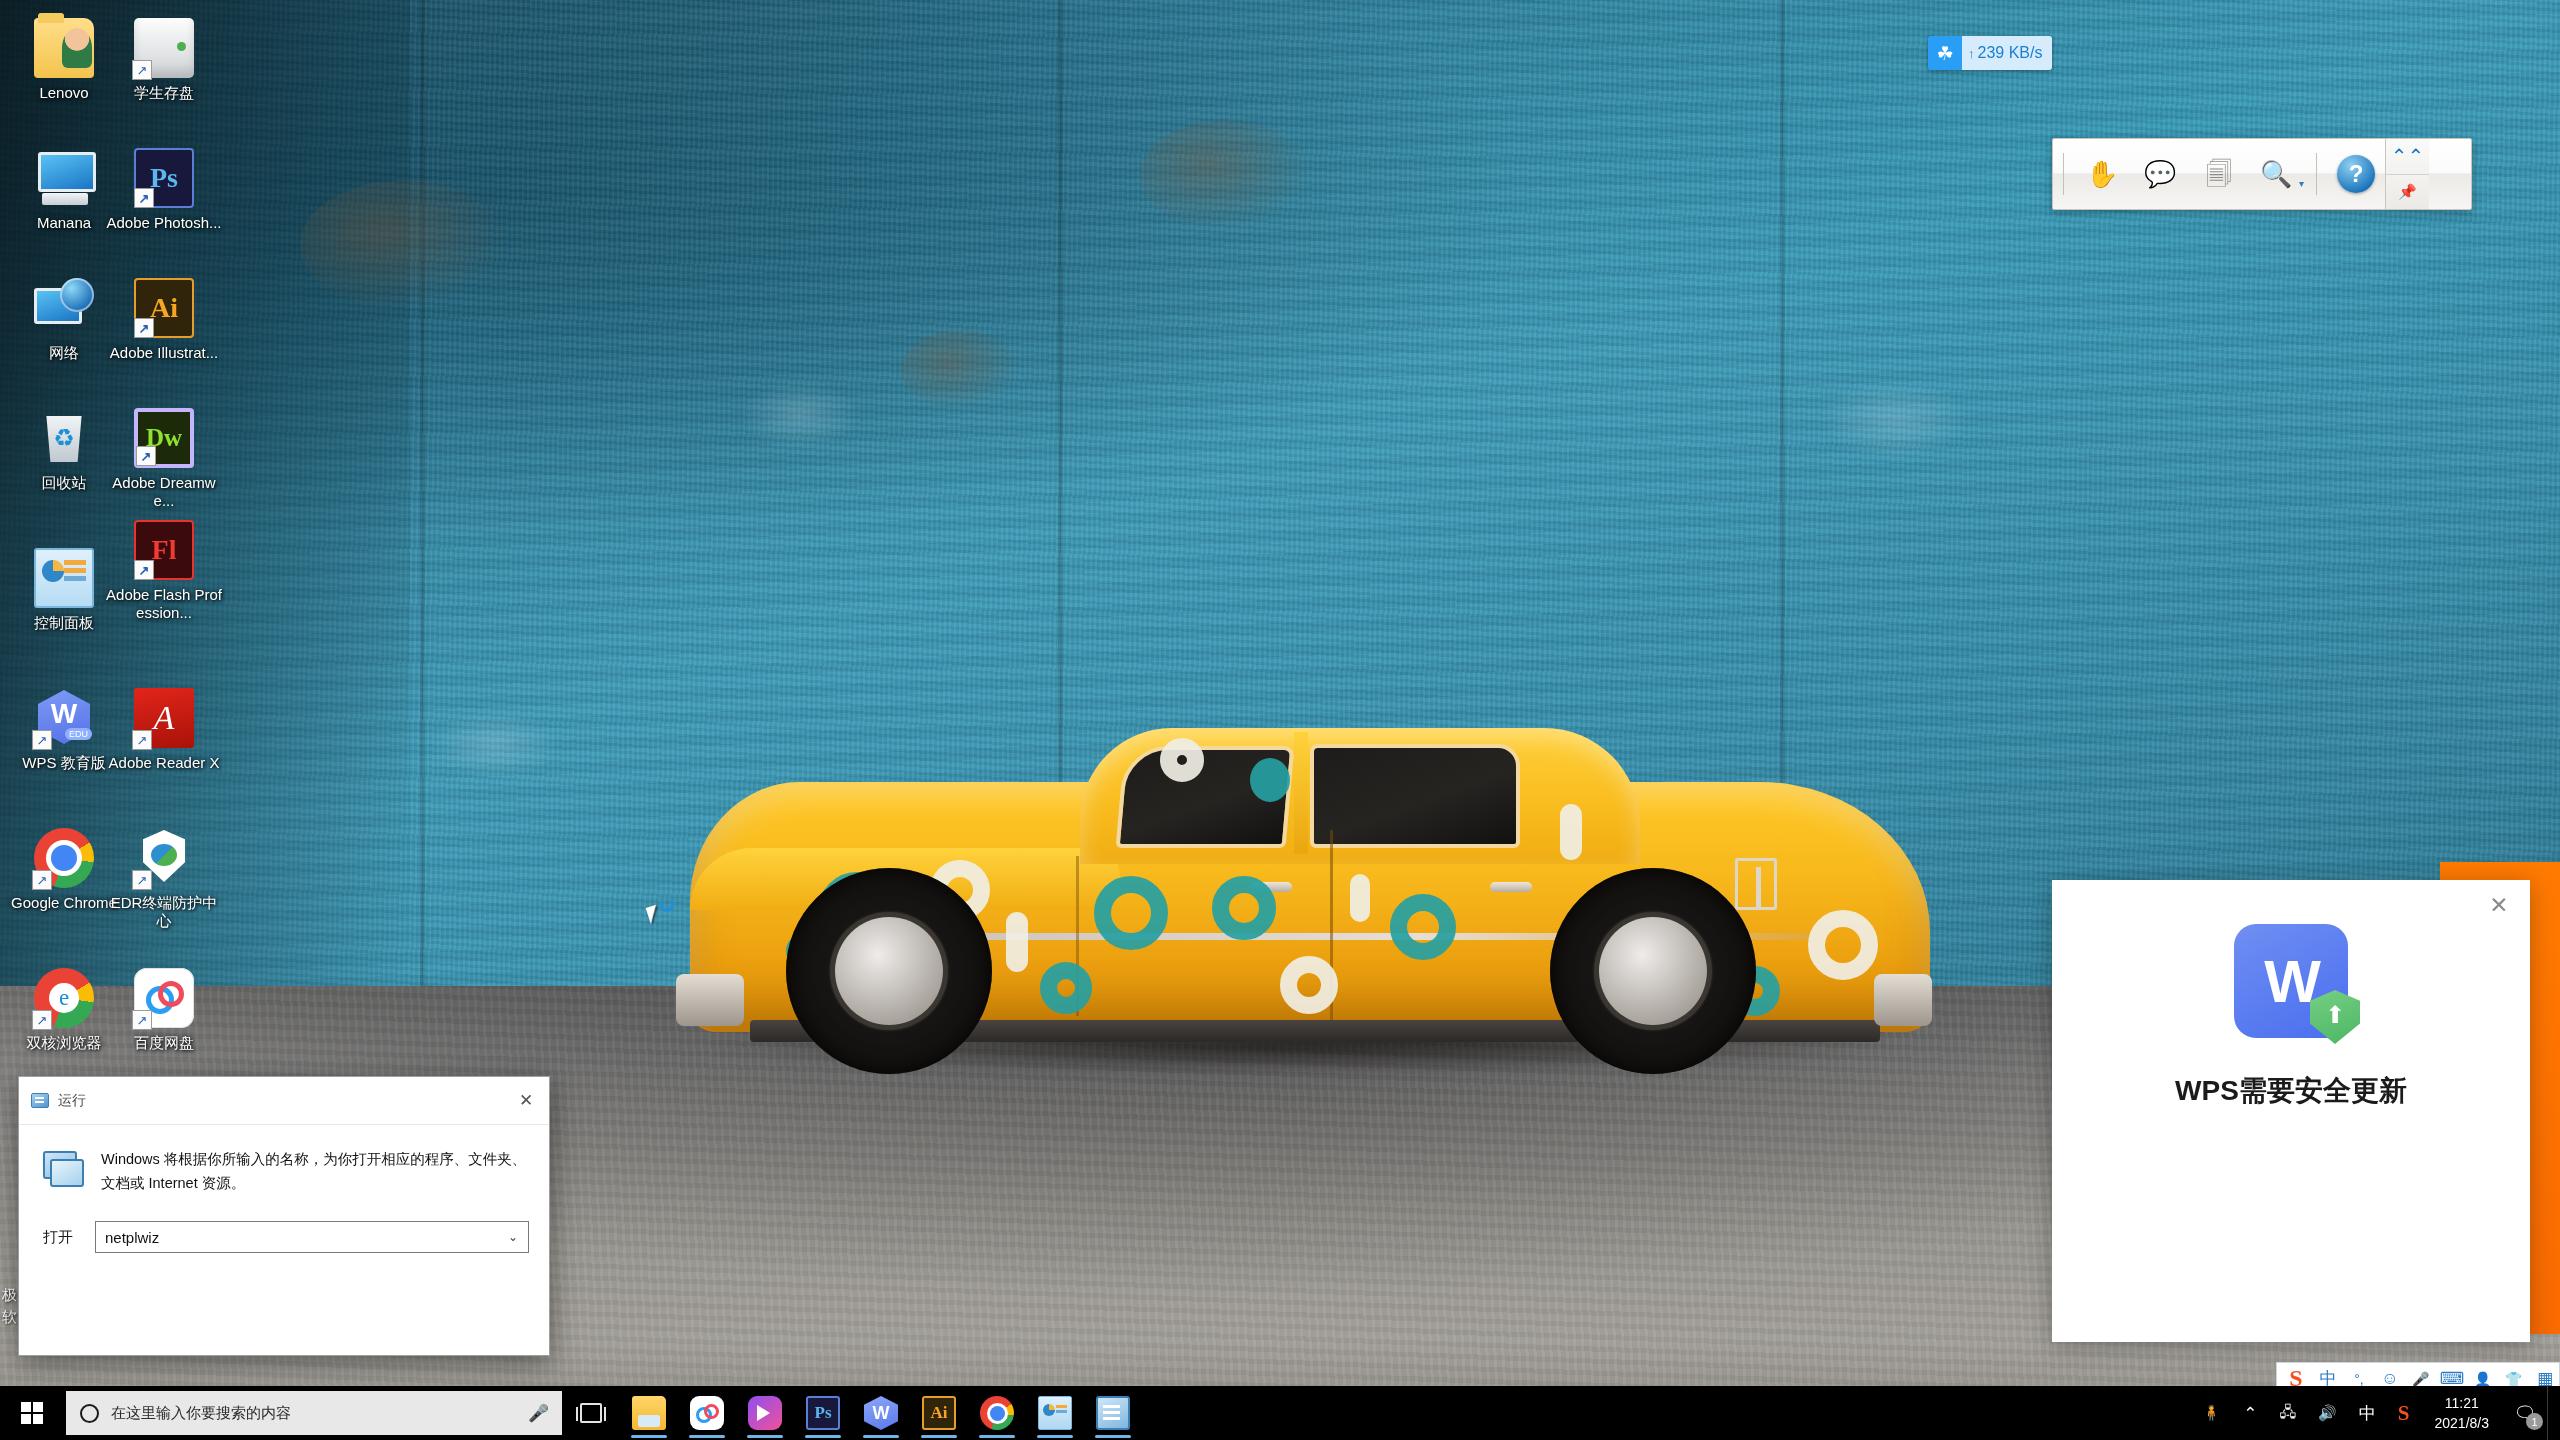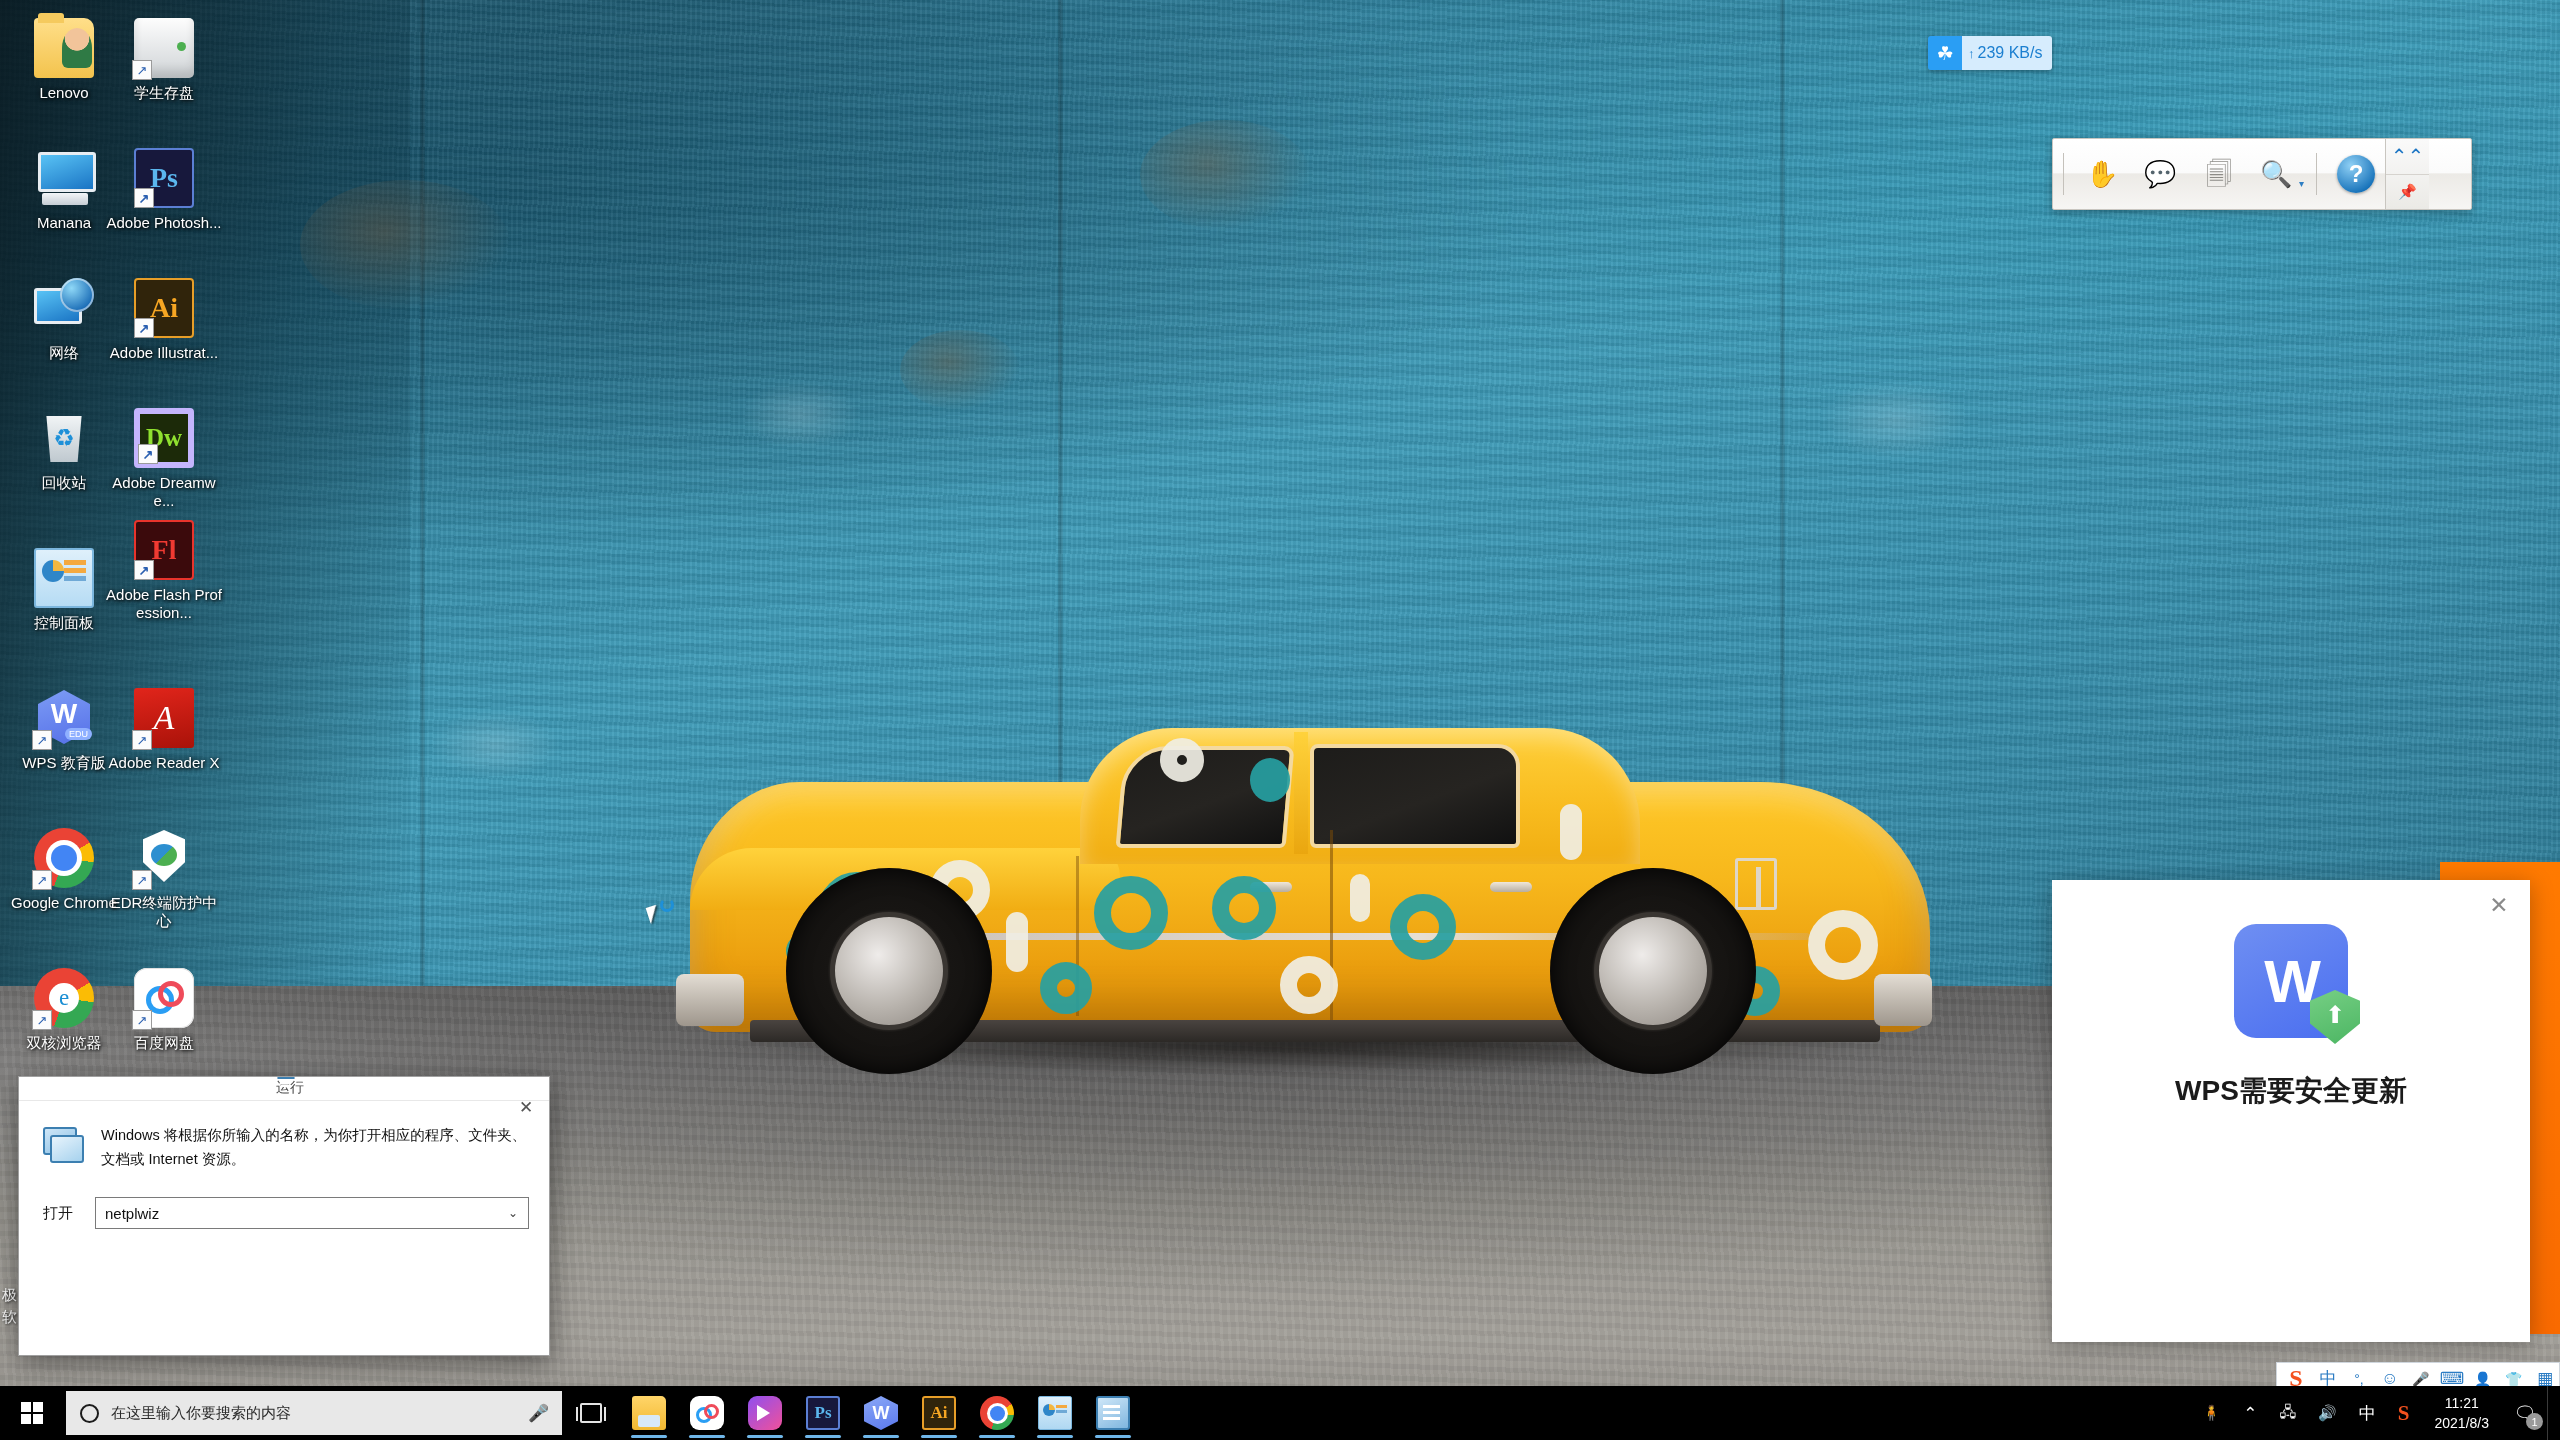--- a/index.html
+++ b/index.html
@@ -159,21 +159,21 @@
   .ic-network::after { content:""; position:absolute; right:0; top:0; width:34px; height:34px; border-radius:50%; background:radial-gradient(circle at 34% 30%, #8fd8f7, #1d6fb8 70%); box-shadow: inset 0 0 0 2px rgba(255,255,255,.5); }
   .ic-bin { position: relative; }
   .ic-bin::before { content:""; position:absolute; left:10px; top:8px; width:40px; height:46px; background:linear-gradient(180deg,rgba(250,252,253,.96),rgba(200,208,214,.95)); clip-path: polygon(6% 0,94% 0,84% 100%,16% 100%); }
   .ic-bin::after { content:"\267B"; position:absolute; left:0; top:16px; width:60px; text-align:center; color:#1e90d8; font-size:24px; }
   .ic-ctrlpanel { background: linear-gradient(180deg,#dff0fb,#b6dcf4); border:2px solid #7bb6dd; border-radius:3px; position:relative; }
   .ic-ctrlpanel::before { content:""; position:absolute; left:6px; top:10px; width:22px; height:22px; border-radius:50%; background:conic-gradient(#f4b73f 0 25%, #2f86c8 0); }
   .ic-ctrlpanel::after { content:""; position:absolute; right:6px; top:10px; width:22px; height:5px; background:#f4a93f; box-shadow:0 8px 0 #f4a93f, 0 16px 0 #6fa9d6; }
   .ic-adobe { border-radius: 4px; display:flex; align-items:center; justify-content:center; font-weight:700; font-size:28px; font-family:"Liberation Serif", serif; }
   .ic-ps { background:#17183c; border:2px solid #5b7fd4; color:#5bb7ee; }
   .ic-ai { background:#30240b; border:2px solid #e79e28; color:#f6a623; }
-  .ic-dw { background:#1c2a09; border:6px solid #c4b5fd; color:#8fe02f; font-size:25px; }
+  .ic-dw { background:#1c2a09; border:4px solid #c4b5fd; color:#8fe02f; font-size:25px; }
   .ic-fl { background:#3b0a0c; border:2px solid #e8342c; color:#f03a32; }
   .ic-wps { position: relative; }
   .ic-wps::before {
     content:""; position:absolute; left:4px; top:2px; width:52px; height:54px;
     background:linear-gradient(165deg,#7d9cf5,#5570e8); clip-path: polygon(50% 0,100% 26%,100% 74%,50% 100%,0 74%,0 26%);
   }
   .ic-wps .wmark { position:absolute; left:0; top:10px; width:60px; text-align:center; color:#fff; font-size:28px; font-weight:700; z-index:2; font-family:"Liberation Sans",sans-serif; }
   .ic-wps .edu { position:absolute; right:2px; bottom:8px; background:#8fb0ff; color:#fff; font-size:9px; padding:1px 4px; border-radius:7px; z-index:3; }
   .ic-reader { background:linear-gradient(170deg,#e1251b,#a91209); border-radius:3px; position:relative; }
   .ic-reader::after { content:"A"; position:absolute; inset:0; display:flex; align-items:center; justify-content:center; color:#fff; font-family:"Liberation Serif",serif; font-size:34px; font-style:italic; }
@@ -281,23 +281,22 @@
   }
 
   
   #run-dialog {
     position: absolute; left: 18px; top: 1076px; width: 532px; height: 280px;
     background: #fff; border: 1px solid #a0a0a0;
     box-shadow: 0 6px 26px rgba(0,0,0,.45);
     font-size: 15px; color: #1a1a1a;
   }
   #run-dialog .titlebar {
-    height: 24px; display: flex; align-items: center; padding-left: 12px;
+    height: 48px; display: flex; align-items: center; padding-left: 12px;
     border-bottom: 1px solid #e8e8e8;
-    flex-direction: column;
   }
   #run-dialog .titlebar .tico {
     width: 18px; height: 15px; margin-right: 9px;
     background: linear-gradient(150deg,#a9d4f2,#4f95cc);
     border: 1px solid #3c7fb1; border-radius: 2px;
     position: relative;
   }
   #run-dialog .titlebar .tico::after { content:""; position:absolute; left:3px; top:3px; width:9px; height:2px; background:#fff; box-shadow:0 4px 0 #fff; }
   #run-dialog .titlebar .ttl { font-size: 14px; color: #4a4a4a; }
   #run-dialog .titlebar .x {

